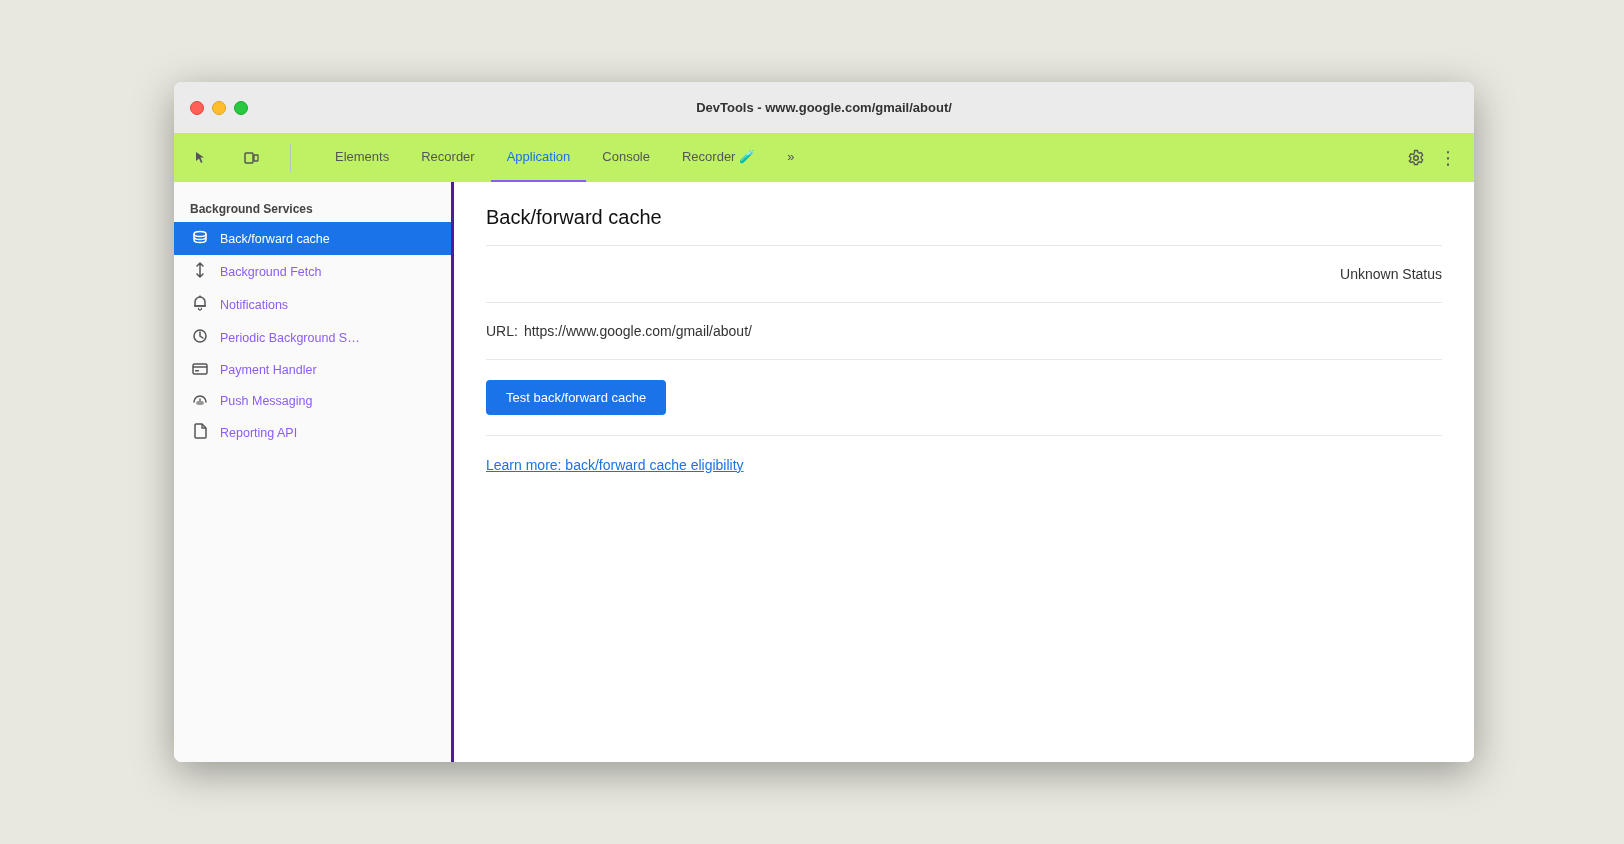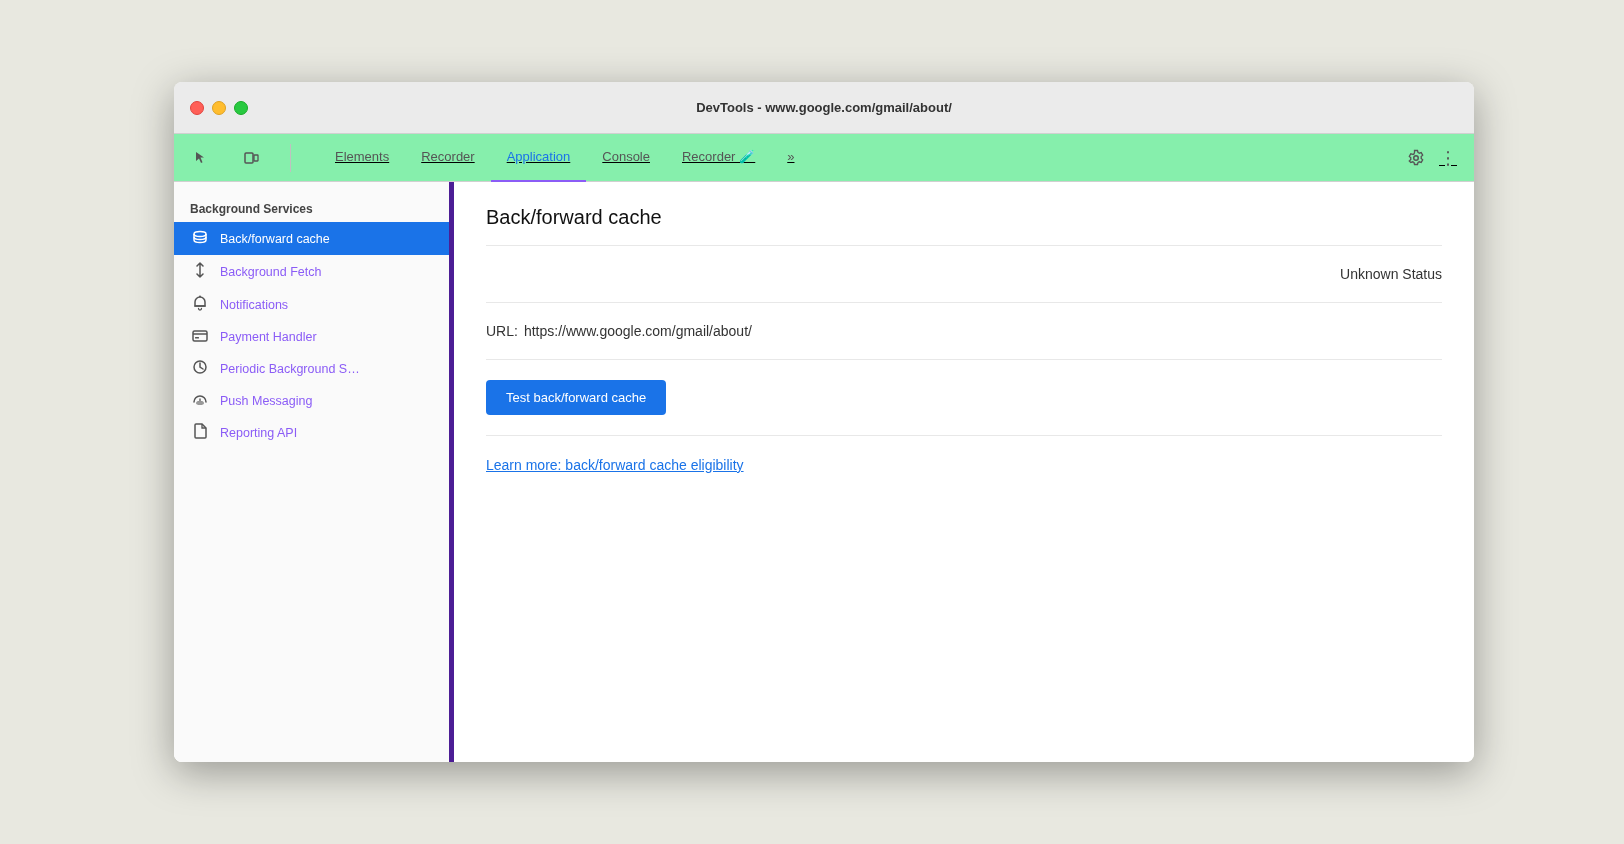--- a/index.html
+++ b/index.html
@@ -45,28 +45,27 @@
     .window-title {
       position: absolute;
       left: 50%;
       transform: translateX(-50%);
       font-size: 13px;
       font-weight: 600;
       color: #333;
     }
     
     .toolbar {
-      background: #86efac;
+      background: #bef264;
       height: 48px;
       display: flex;
       align-items: center;
       padding: 0 12px;
       border-bottom: 1px solid #d0d0d0;
       gap: 20px;
-      text-decoration: underline;
     }
     .toolbar-icon-btn {
       width: 30px;
       height: 30px;
       display: flex;
       align-items: center;
       justify-content: center;
       border-radius: 4px;
       cursor: pointer;
       color: #555;
@@ -126,21 +125,21 @@
     
     .main {
       display: flex;
       height: 580px;
       background: white;
     }
     
     .sidebar {
       width: 280px;
       background: #fafafa;
-      border-right: 5px solid #4c1d95;
+      border-right: 3px solid #4c1d95;
       overflow-y: auto;
       padding: 12px 0;
       flex-shrink: 0;
     }
     .sidebar-section-title {
       font-size: 12px;
       font-weight: 600;
       color: #444;
       padding: 8px 16px 6px 16px;
       text-transform: none;
@@ -320,37 +319,37 @@
             <path d="M7 2a5 5 0 00-5 5v4h10V7a5 5 0 00-5-5z" stroke="#555" stroke-width="1.5" fill="none"></path>
             <path d="M2 11h10M5.5 13.5a1.5 1.5 0 003 0" stroke="#555" stroke-width="1.3" stroke-linecap="round"></path>
             <circle cx="7" cy="1.5" r="1" fill="#555"></circle>
           </svg>
         </span>
         <span>Notifications</span>
       </div>
 
       <div class="sidebar-item">
         <span class="item-icon">
+          <svg width="16" height="16" viewBox="0 0 16 16" fill="none">
+            <circle cx="8" cy="8" r="6" stroke="#555" stroke-width="1.5" fill="none"></circle>
+            <path d="M8 4v4l3 2" stroke="#555" stroke-width="1.5" stroke-linecap="round"></path>
+          </svg>
+        </span>
+        <span>Periodic Background S…</span>
+      </div>
+
+      <div class="sidebar-item">
+        <span class="item-icon">
           <svg width="16" height="12" viewBox="0 0 16 12" fill="none">
             <rect x="1" y="1" width="14" height="10" rx="1.5" stroke="#555" stroke-width="1.5" fill="none"></rect>
             <path d="M1 4h14" stroke="#555" stroke-width="1.5"></path>
             <rect x="3" y="7" width="4" height="1.5" rx="0.5" fill="#555"></rect>
           </svg>
         </span>
         <span>Payment Handler</span>
-      </div>
-
-      <div class="sidebar-item">
-        <span class="item-icon">
-          <svg width="16" height="16" viewBox="0 0 16 16" fill="none">
-            <circle cx="8" cy="8" r="6" stroke="#555" stroke-width="1.5" fill="none"></circle>
-            <path d="M8 4v4l3 2" stroke="#555" stroke-width="1.5" stroke-linecap="round"></path>
-          </svg>
-        </span>
-        <span>Periodic Background S…</span>
       </div>
 
       <div class="sidebar-item">
         <span class="item-icon">
           <svg width="16" height="14" viewBox="0 0 16 14" fill="none">
             <path d="M2 10c0-3.3 2.7-6 6-6s6 2.7 6 6" stroke="#555" stroke-width="1.5" stroke-linecap="round" fill="none"></path>
             <path d="M8 10V7M6 10h4" stroke="#555" stroke-width="1.3" stroke-linecap="round"></path>
             <ellipse cx="8" cy="11" rx="4" ry="2" fill="#999"></ellipse>
           </svg>
         </span>

